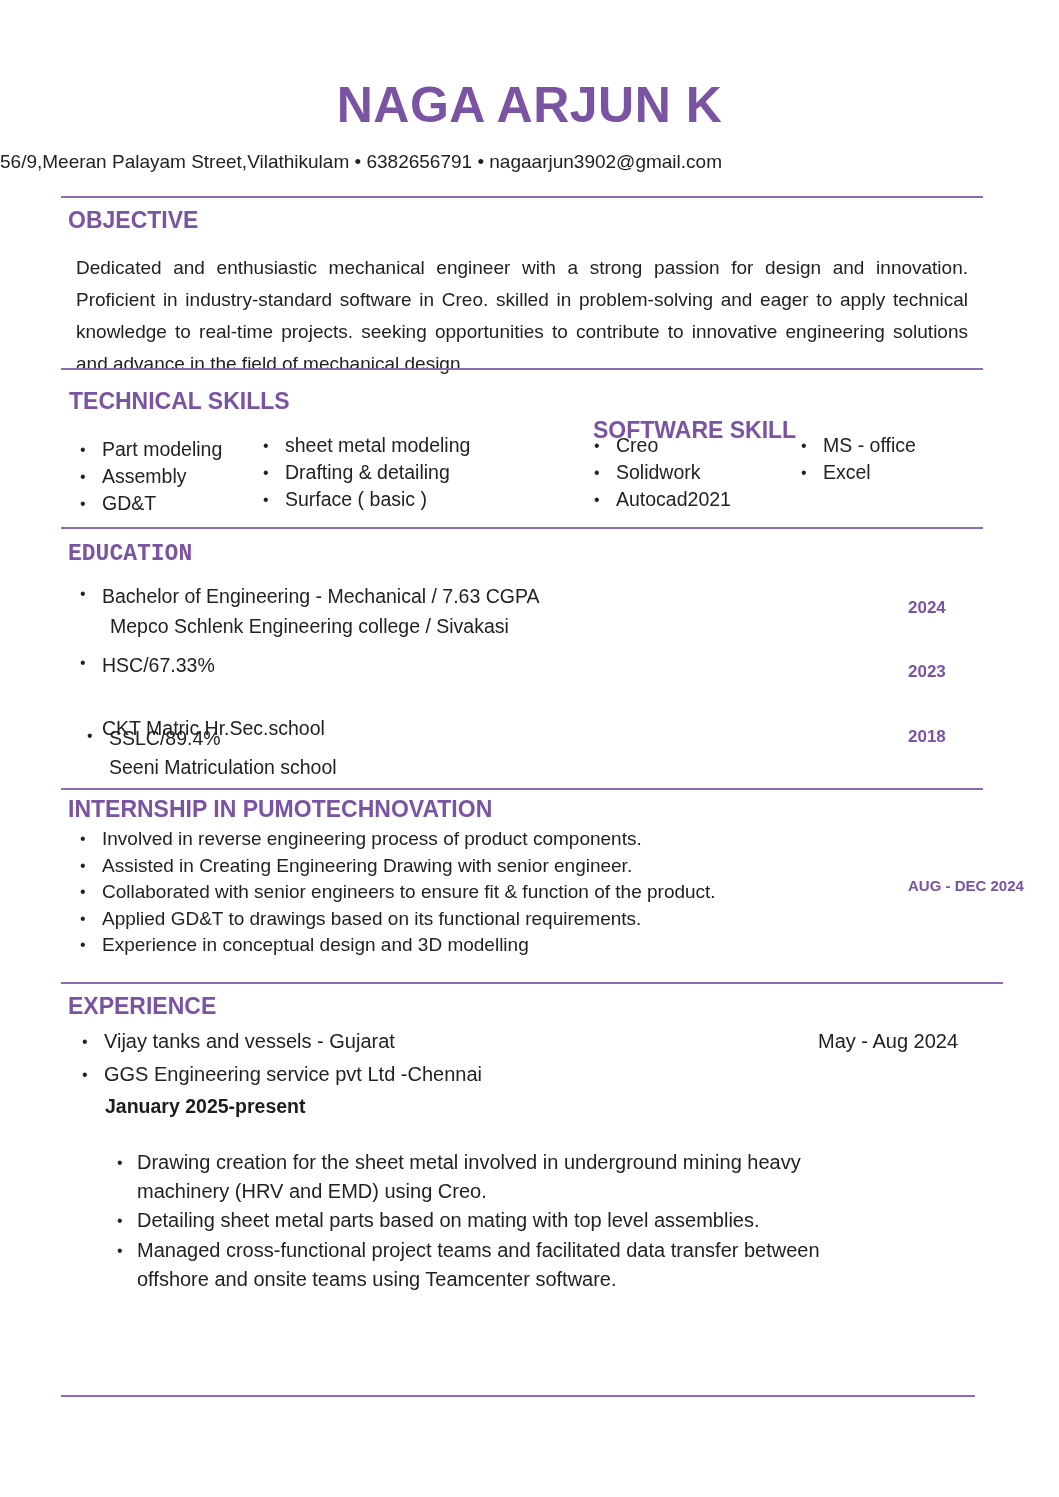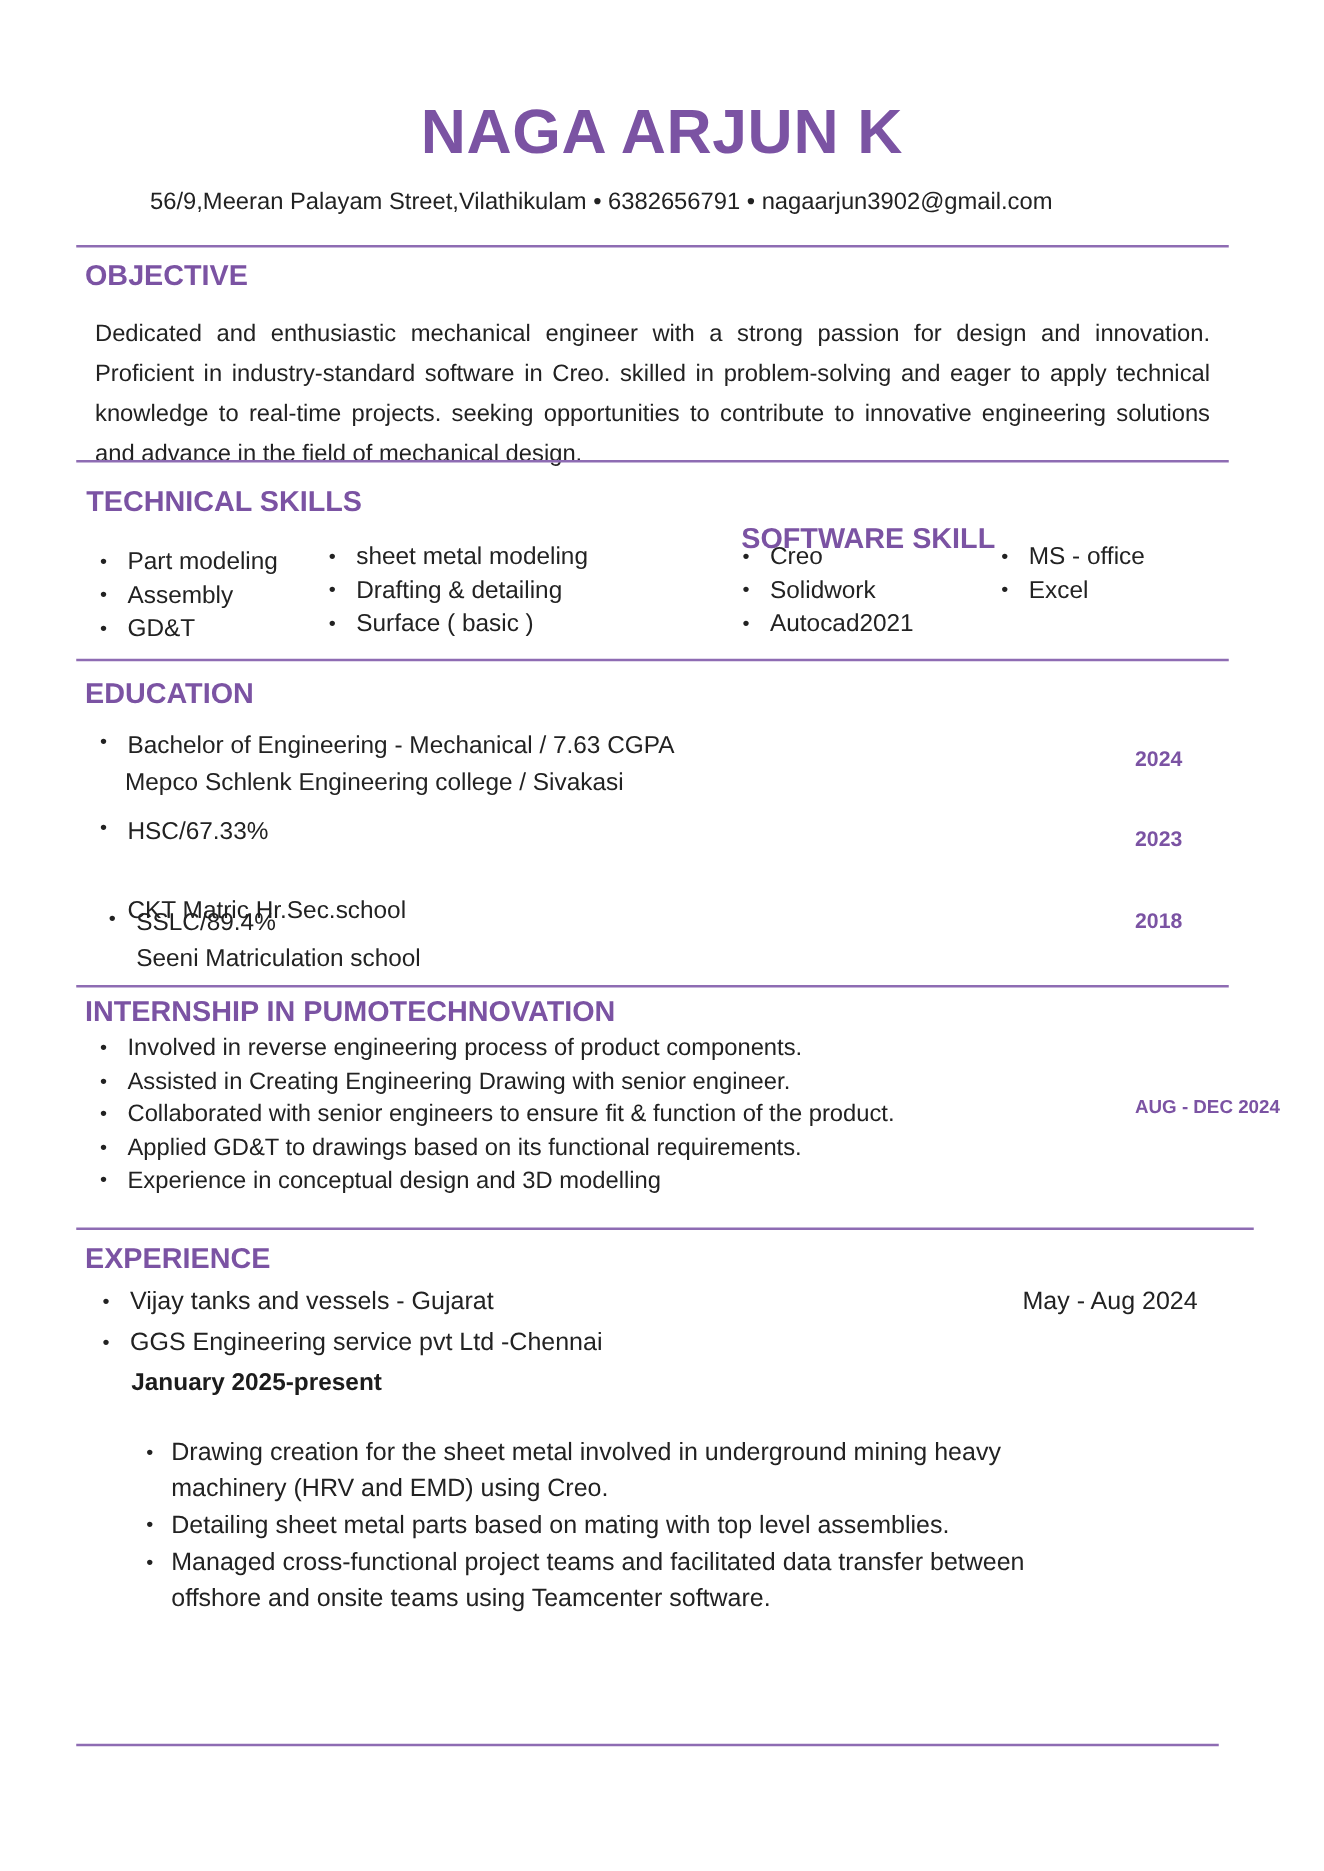--- a/index.html
+++ b/index.html
@@ -1,20 +1,20 @@
 <!DOCTYPE html>
 <html><head>
 <meta charset="utf-8">
 <style>
   html, body { margin: 0; padding: 0; background: #ffffff; }
   body { width: 1059px; height: 1497px; position: relative; overflow: hidden;
          font-family: "Liberation Sans", "DejaVu Sans", sans-serif; color: #1c1c1c; }
   .abs { position: absolute; }
   .name { left: 0; width: 1059px; top: 76px; text-align: center; font-size: 50px; font-weight: bold; color: #7b53a3; letter-spacing: 0.5px; }
-  .contact { left: 0; width: 962px; top: 151px; text-align: center; font-size: 19px; color: #222; }
+  .contact { left: 0; width: 962px; top: 151px; text-align: left; font-size: 19px; color: #222; }
   .rule { height: 2px; background: #8e6cb3; }
   .h { font-size: 23px; font-weight: bold; color: #7b53a3; }
   .para { font-size: 19px; line-height: 32px; text-align: justify; color: #222; }
   ul { margin: 0; padding: 0; list-style: none; }
   li { position: relative; padding-left: 26px; font-size: 19.5px; color: #222; }
   li::before { content: "\2022"; position: absolute; left: 4px; top: 0; font-size: 16px; }
   .skill li { line-height: 27px; }
   .edu-line { font-size: 19.5px; color: #222; }
   .year { font-size: 17px; font-weight: bold; color: #7b53a3; }
   .intern li { line-height: 26.6px; font-size: 19px; }
@@ -49,26 +49,26 @@
   <li>Creo</li>
   <li>Solidwork</li>
   <li>Autocad2021</li>
 </ul>
 <ul class="abs skill" style="left:797px; top:432px; width:190px;">
   <li>MS - office</li>
   <li>Excel</li>
 </ul>
 <div class="abs rule" style="left:61px; top:527px; width:922px;"></div>
 
-<div class="abs h" style="left:68px; top:541px;">EDUCATION</div>
+<div class="abs h" style="left:68px; top:541px;font-family:Liberation Mono, monospace;">EDUCATION</div>
 
 <ul class="abs" style="left:76px; top:585px; width:700px;">
   <li class="edu-line">Bachelor of Engineering - Mechanical / 7.63 CGPA</li>
 </ul>
-<div class="abs edu-line" style="left:100px; top:615px;">Mepco Schlenk Engineering college / Sivakasi</div>
+<div class="abs edu-line" style="left:110px; top:615px;">Mepco Schlenk Engineering college / Sivakasi</div>
 <div class="abs year" style="left:908px; top:598px;">2024</div>
 
 <ul class="abs" style="left:76px; top:654px; width:700px;">
   <li class="edu-line">HSC/67.33%</li>
 </ul>
 <div class="abs edu-line" style="left:102px; top:717px;">CKT Matric Hr.Sec.school</div>
 <div class="abs year" style="left:908px; top:662px;">2023</div>
 
 <ul class="abs" style="left:83px; top:727px; width:700px;">
   <li class="edu-line">SSLC/89.4%</li>

